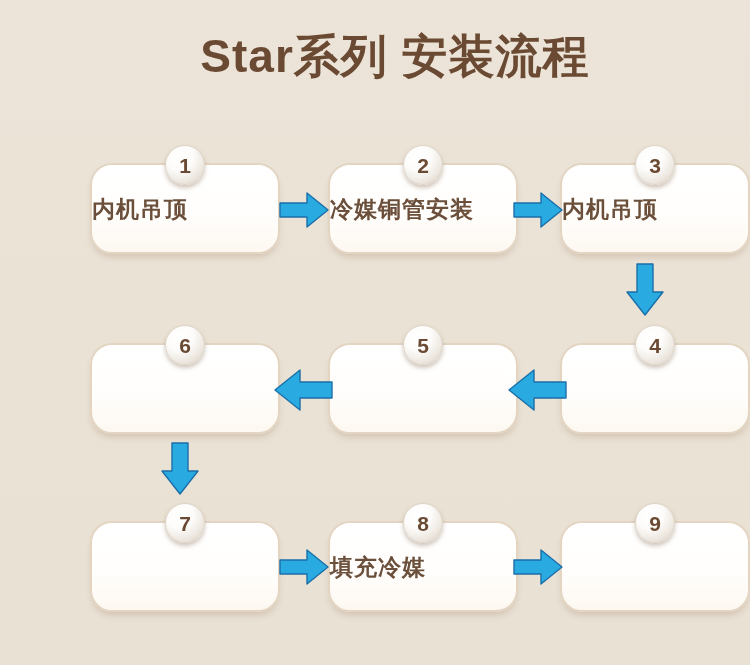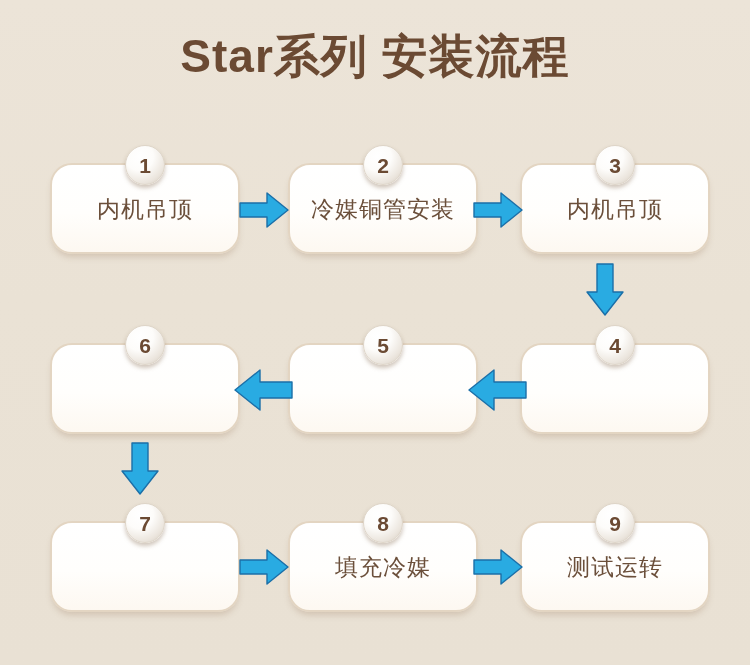--- a/index.html
+++ b/index.html
@@ -8,21 +8,21 @@
     background:#ebe3d7;
     font-family:"Liberation Sans","DejaVu Sans",sans-serif;
     overflow:hidden;
     position:relative;
   }
   
   .page-bg{
     position:absolute;inset:0;
     background:linear-gradient(180deg,#ece4d8 0%,#eae2d5 45%,#e9e1d4 100%);
   }
-  .canvas{position:absolute;inset:0;}
+  .canvas{position:absolute;inset:0;margin-left:40px;}
 
   .title{
     position:absolute;
     left:0;right:0;top:26px;
     text-align:center;
     font-size:46px;
     font-weight:bold;
     letter-spacing:1px;
     color:#6b4a33;
     font-family:"Liberation Sans","DejaVu Sans",sans-serif;
@@ -37,23 +37,23 @@
     background:linear-gradient(180deg,#ffffff 0%,#fffefc 55%,#fdf8f1 100%);
     border:2px solid #e3d5c2;
     box-shadow:0 5px 6px -2px rgba(150,120,90,.28),
                0 2px 0 0 rgba(255,255,255,.9) inset;
     box-sizing:border-box;
   }
   .node-label{
     position:absolute;
     left:0;right:0;top:50%;
     transform:translateY(-50%);
-    text-align:center;
+    text-align:left;
     font-size:23px;
-    font-weight:normal;
+    font-weight:bold;
     color:#6b4f3a;
     letter-spacing:1px;
     white-space:nowrap;
   }
 
   
   .badge{
     position:absolute;
     width:38px;height:38px;
     border-radius:50%;
@@ -183,16 +183,15 @@
   <div class="arrow" style="left:472px;top:547px;">
     <svg width="52" height="40" viewBox="0 0 52 40">
       <path d="M2 13 L29 13 L29 3 L50 20 L29 37 L29 27 L2 27 Z" fill="#29abe2" stroke="#1b6fa8" stroke-width="1.4" stroke-linejoin="round"></path>
     </svg>
   </div>
 
   <div class="node" style="left:520px;top:521px;">
     <div class="badge">
       <div class="badge-num">9</div>
     </div>
-    <div class="node-label">测试运转</div>
   </div>
 
 </div>
 
 </body></html>

